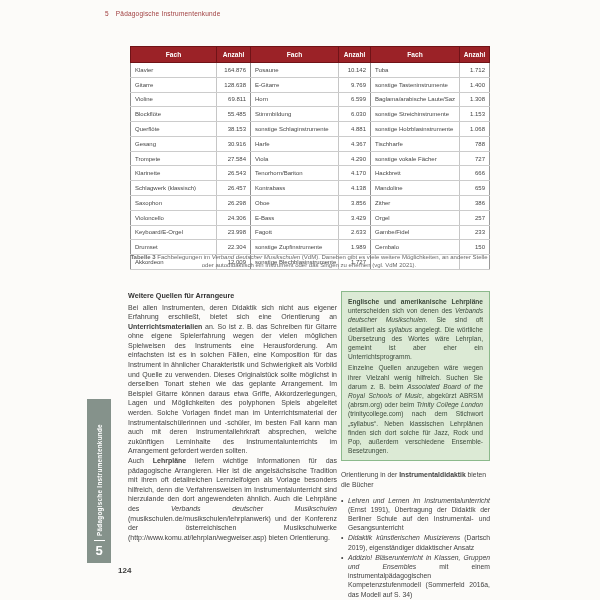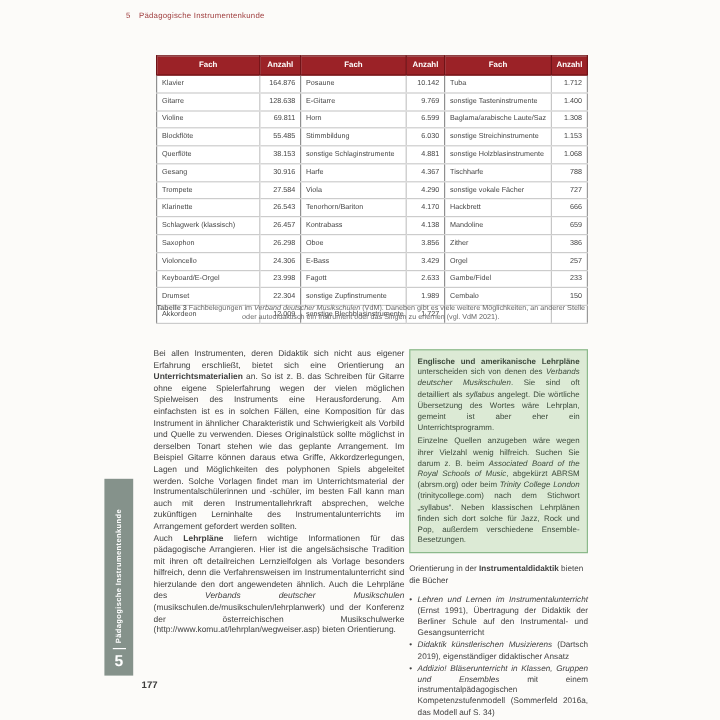--- a/index.html
+++ b/index.html
@@ -217,20 +217,21 @@
           <td class="anzahl g1">1.727</td>
           <td class="fach g2"></td>
           <td class="anzahl g2"></td>
         </tr>
       </tbody>
   </table>
 
   <div class="table-caption"><span class="b">Tabelle 3</span><span>  Fachbelegungen im </span><span class="i">Verband deutscher Musikschulen</span><span> (VdM). Daneben gibt es viele weitere Möglichkeiten, an anderer Stelle oder autodidaktisch ein Instrument oder das Singen zu erlernen (vgl. VdM 2021).</span></div>
 
   <div class="col-left">
+    <div class="sec-heading">Weitere Quellen für Arrangeure</div>
     <p><span>Bei allen Instrumenten, deren Didaktik sich nicht aus eigener Erfahrung erschließt, bietet sich eine Orientierung an </span><span class="b">Unterrichtsmaterialien</span><span> an. So ist z. B. das Schreiben für Gitarre ohne eigene Spielerfahrung wegen der vielen möglichen Spielweisen des Instruments eine Herausforderung. Am einfachsten ist es in solchen Fällen, eine Komposition für das Instrument in ähnlicher Charakteristik und Schwierigkeit als Vorbild und Quelle zu verwenden. Dieses Originalstück sollte möglichst in derselben Tonart stehen wie das geplante Arrangement. Im Beispiel Gitarre können daraus etwa Griffe, Akkordzerlegungen, Lagen und Möglichkeiten des polyphonen Spiels abgeleitet werden. Solche Vorlagen findet man im Unterrichtsmaterial der Instrumentalschülerinnen und -schüler, im besten Fall kann man auch mit deren Instrumentallehrkraft absprechen, welche zukünftigen Lerninhalte des Instrumentalunterrichts im Arrangement gefordert werden sollten.</span></p>
     <p><span>Auch </span><span class="b">Lehrpläne</span><span> liefern wichtige Informationen für das pädagogische Arrangieren. Hier ist die angelsächsische Tradition mit ihren oft detailreichen Lernzielfolgen als Vorlage besonders hilfreich, denn die Verfahrensweisen im Instrumentalunterricht sind hierzulande den dort angewendeten ähnlich. Auch die Lehrpläne des </span><span class="i">Verbands deutscher Musikschulen</span><span> (musikschulen.de/musikschulen/lehrplanwerk) und der Konferenz der österreichischen Musikschulwerke (http://www.komu.at/lehrplan/wegweiser.asp) bieten Orientierung.</span></p>
   </div>
 
   <div class="col-right">
     <div class="green-box">
       <p><span class="b">Englische und amerikanische Lehrpläne</span><span> unterscheiden sich von denen des </span><span class="i">Verbands deutscher Musikschulen</span><span>. Sie sind oft detailliert als </span><span class="i">syllabus</span><span> angelegt. Die wörtliche Übersetzung des Wortes wäre Lehrplan, gemeint ist aber eher ein Unterrichtsprogramm.</span></p>
       <p><span>Einzelne Quellen anzugeben wäre wegen ihrer Vielzahl wenig hilfreich. Suchen Sie darum z. B. beim </span><span class="i">Associated Board of the Royal Schools of Music</span><span>, abgekürzt ABRSM (abrsm.org) oder beim </span><span class="i">Trinity College London</span><span> (trinitycollege.com) nach dem Stichwort „syllabus“. Neben klassischen Lehrplänen finden sich dort solche für Jazz, Rock und Pop, außerdem verschiedene Ensemble-Besetzungen.</span></p>
     </div>
     <p class="rc-intro"><span>Orientierung in der </span><span class="b">Instrumentaldidaktik</span><span> bieten die Bücher</span></p>
@@ -240,15 +241,15 @@
         <li><span class="i">Addizio! Bläserunterricht in Klassen, Gruppen und Ensembles</span><span> mit einem instrumentalpädagogischen Kompetenzstufenmodell (Sommerfeld 2016a, das Modell auf S. 34)</span></li>
       </ul>
   </div>
 
   <div class="sidebar-tab">
     <div class="tab-label">Pädagogische Instrumentenkunde</div>
     <div class="tab-line"></div>
     <div class="tab-number">5</div>
   </div>
 
-  <div class="page-number">177</div>
+  <div class="page-number">124</div>
 
 </div>
 
 </body></html>

